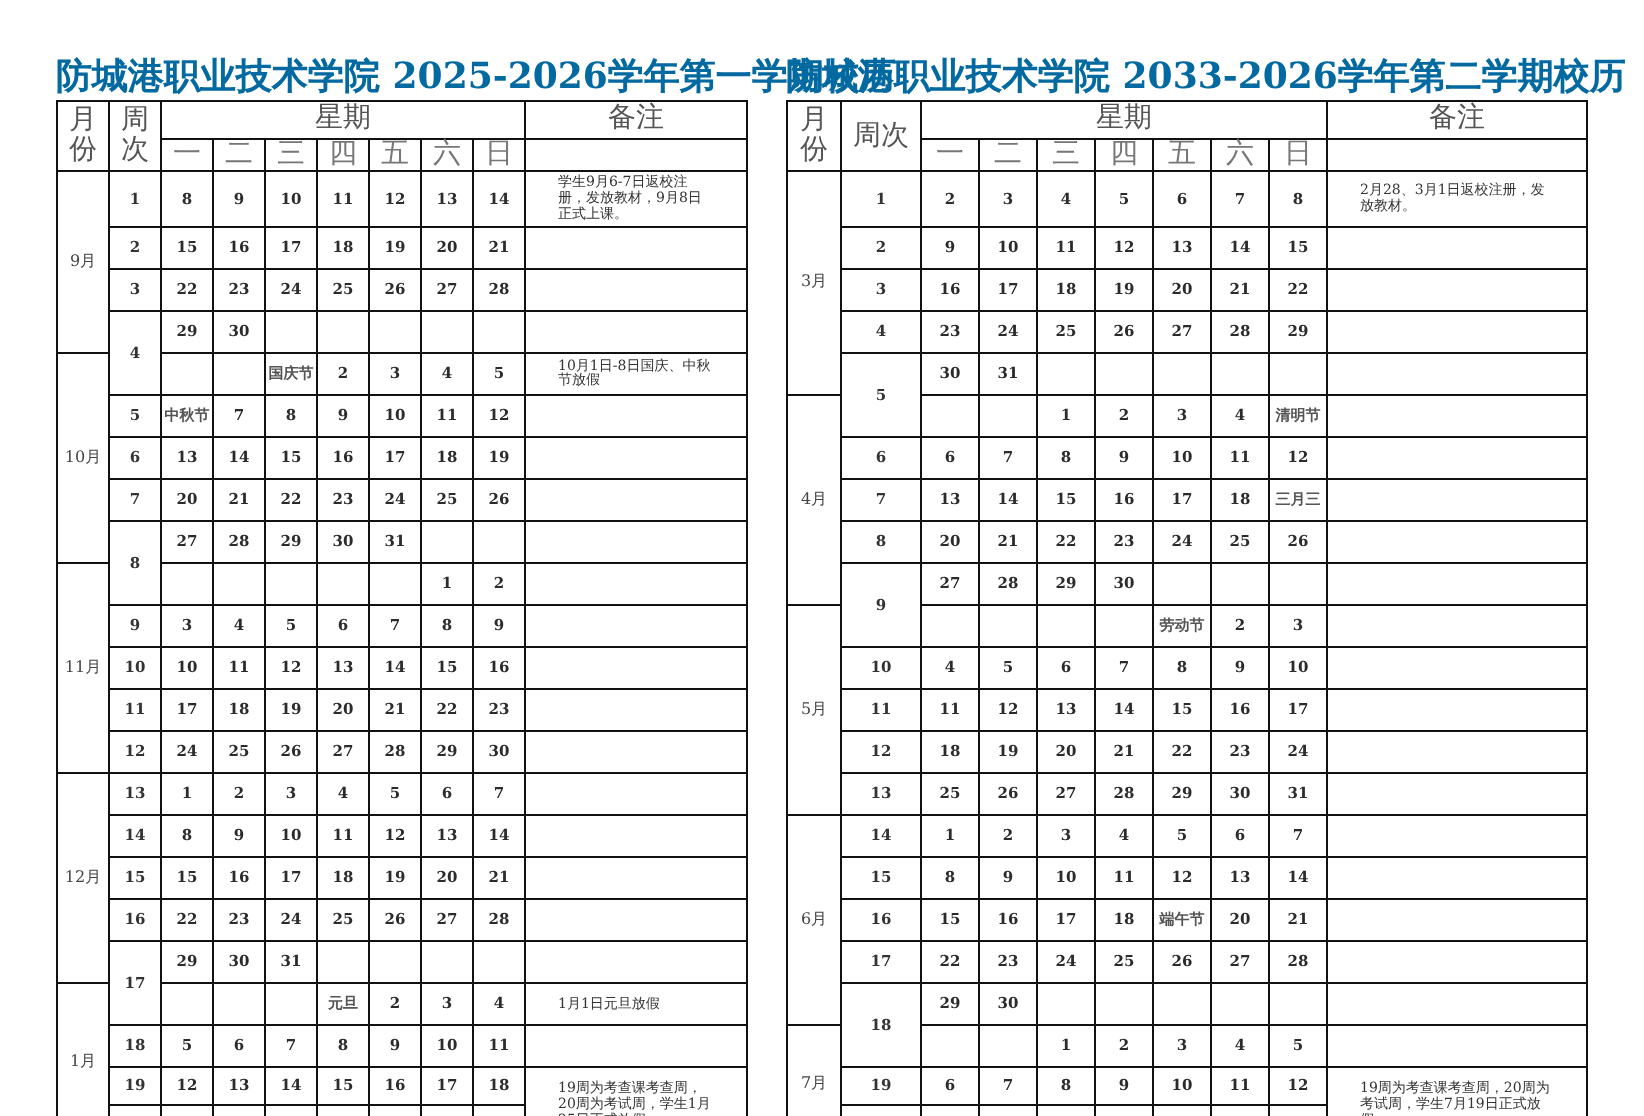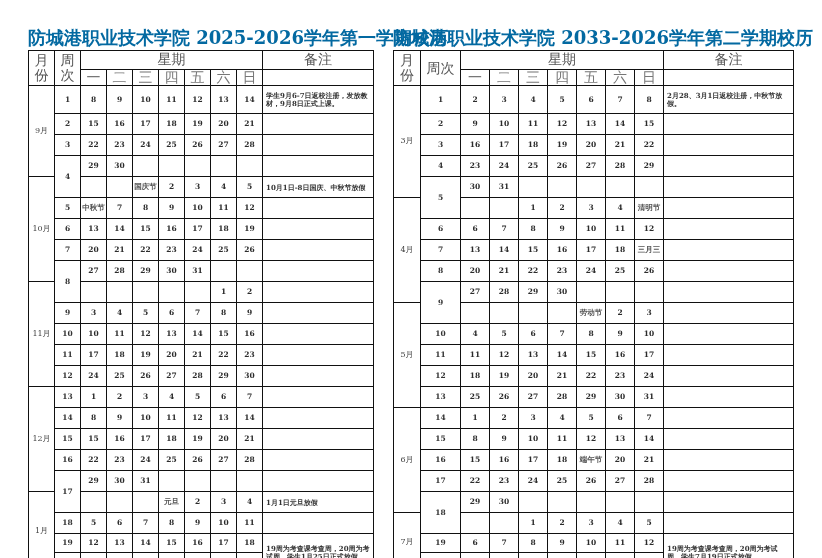--- a/index.html
+++ b/index.html
@@ -9,21 +9,21 @@
   .sheet-title { position: absolute; top: 0; left: 0; width: 100%; text-align: center;
                  font-weight: bold; font-size: 18px; color: #0369a1; white-space: nowrap; }
   table.cal { position: absolute; border-collapse: collapse; table-layout: fixed;
               border: 1.6px solid #111; }
   table.cal td { border: 1px solid #111; text-align: center; vertical-align: middle;
                  font-size: 8px; padding: 0; height: 18px; line-height: 1.1; color: #333; }
   table.cal td.hdr { font-size: 14px; color: #555; margin-left: 22px; }
   table.cal td.hdr-sub { height: 15px; color: #777; }
   table.cal td.num { font-weight: bold; color: #2b2b2b; font-size: 7.5px; }
   table.cal td.holiday { font-weight: bold; color: #555; font-size: 7.5px; }
-  table.cal td.note { text-align: left; padding: 1px 3px; font-size: 7px; color: #333; font-weight: bold; }
+  table.cal td.note { text-align: left; padding: 1px 16px; font-size: 7px; color: #333; }
   table.cal td.month { font-size: 8px; color: #444; }
   table.cal td.week { font-weight: bold; font-size: 7.5px; color: #333; }
   #left { left: 28px; top: 26px; width: 345px; }
   #left table.cal { top: 24px; left: 0; width: 345px; }
   #right { left: 393px; top: 26px; width: 400px; }
   #right table.cal { top: 24px; left: 0; width: 400px; }
   tr.first td { height: 25px; }
 </style>
 </head>
 <body>
@@ -353,21 +353,21 @@
         <tr class="first">
           <td class="month" rowspan="5">3月</td>
           <td class="week" rowspan="1">1</td>
           <td class="num">2</td>
           <td class="num">3</td>
           <td class="num">4</td>
           <td class="num">5</td>
           <td class="num">6</td>
           <td class="num">7</td>
           <td class="num">8</td>
-          <td class="note" rowspan="1">2月28、3月1日返校注册，中秋节放假。</td>
+          <td class="note" rowspan="1">2月28、3月1日返校注册，发放教材。</td>
         </tr>
         <tr>
           <td class="week" rowspan="1">2</td>
           <td class="num">9</td>
           <td class="num">10</td>
           <td class="num">11</td>
           <td class="num">12</td>
           <td class="num">13</td>
           <td class="num">14</td>
           <td class="num">15</td>

